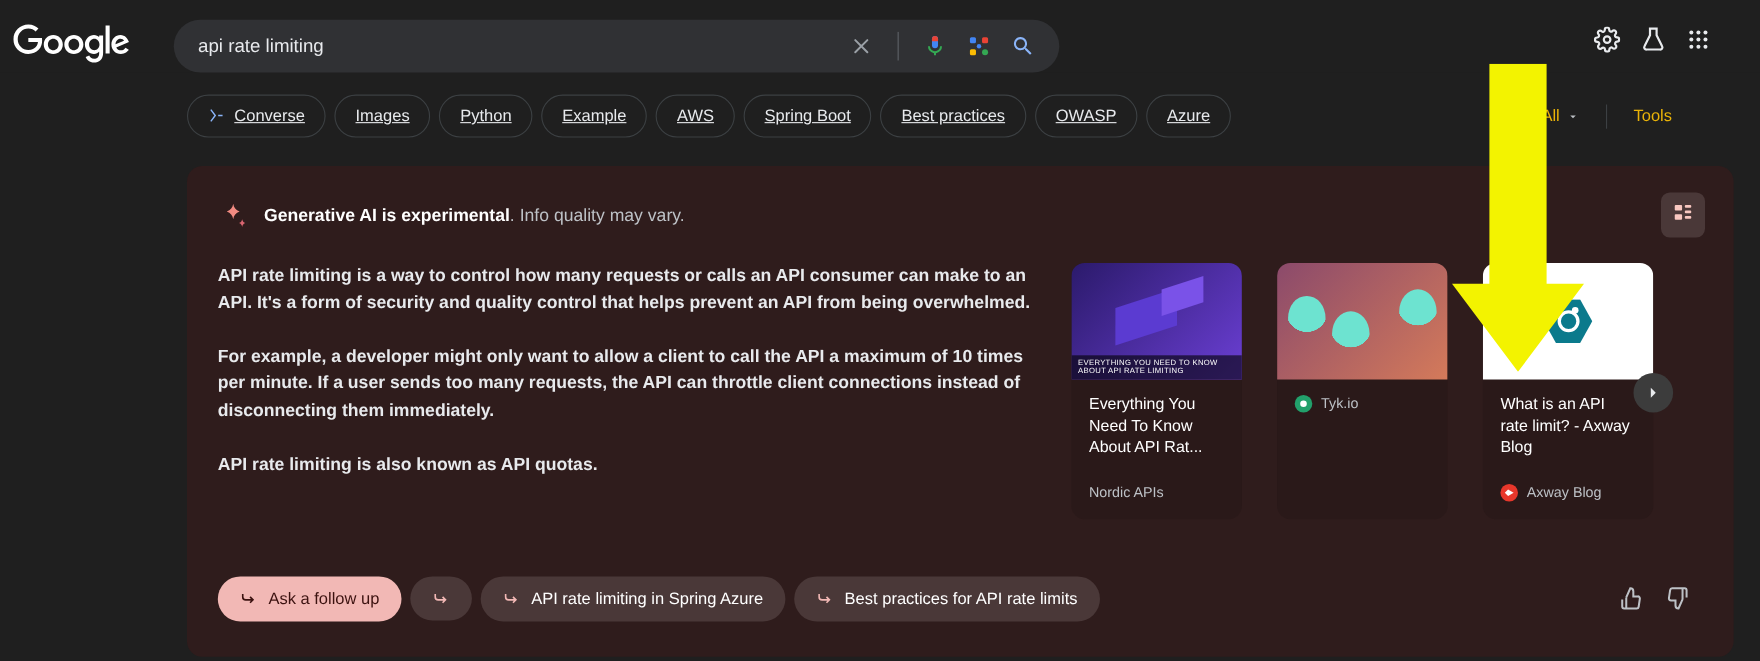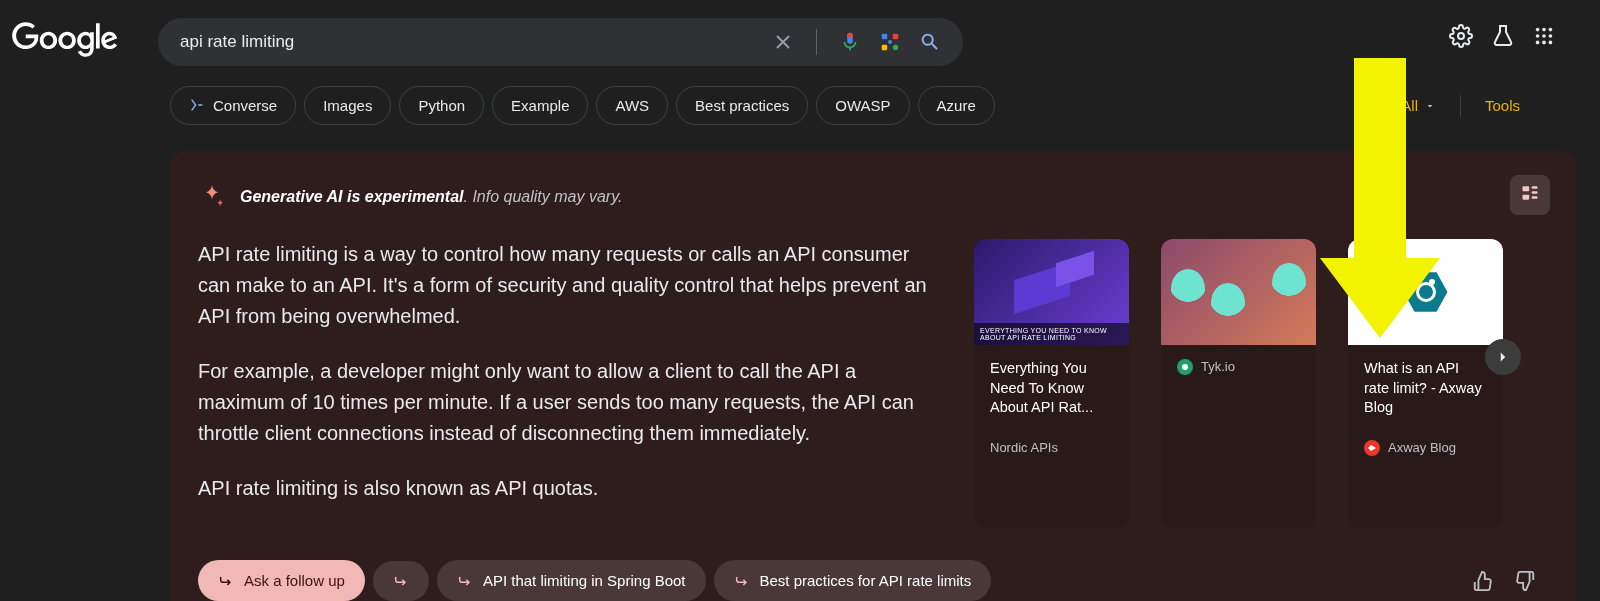--- a/index.html
+++ b/index.html
@@ -13,49 +13,49 @@
 .search-bar { background: #303134; border-radius: 24px; height: 48px; display: flex; align-items: center; padding: 0 8px 0 22px; }
 .search-input { flex: 1; background: transparent; border: none; color: #e8eaed; font-size: 17px; outline: none; }
 .search-actions { display: flex; align-items: center; gap: 18px; padding-right: 14px; }
 .search-sep { width: 1px; height: 26px; background: #5f6368; margin: 0 4px; }
 .icon-btn { cursor: pointer; display: flex; align-items: center; justify-content: center; }
 
 .header-right { margin-left: auto; display: flex; align-items: center; gap: 18px; padding-top: 6px; padding-right: 10px;}
 
 
 .filters { display: flex; align-items: center; padding: 20px 20px 0 170px; gap: 8px; }
-.chip { background: transparent; border: 1px solid #3c4043; color: #e8eaed; border-radius: 24px; padding: 10px 18px; font-size: 15px; cursor: pointer; white-space: nowrap; display: flex; align-items: flex-start; gap: 8px;}
+.chip { background: transparent; border: 1px solid #3c4043; color: #e8eaed; border-radius: 24px; padding: 10px 18px; font-size: 15px; cursor: pointer; white-space: nowrap; display: flex; align-items: flex-start; gap: 8px; text-decoration: underline;}
 .filters-right { margin-left: auto; display: flex; align-items: center; gap: 24px; padding-right: 60px;}
 .filters-right span { color: #eab308; font-size: 15px; cursor: pointer; display:flex; align-items:center; gap:6px;}
 .filter-sep { width:1px; height: 22px; background:#3c4043;}
 
 
 .ai-box { background: #2f1c1c; margin: 26px 24px 0 170px; border-radius: 14px; padding: 32px 28px; position: relative; }
 .ai-disclaimer { display: flex; align-items: center; gap: 14px; margin-bottom: 28px; }
 .sparkle { width: 28px; height: 28px; flex-shrink:0;}
-.disclaimer-text { font-size: 16px; font-style: italic; }
+.disclaimer-text { font-size: 16px; }
 .disclaimer-text .bold { font-weight: bold; color: #fff;}
 .disclaimer-text .light { color: #bdc1c6; }
 .toggle-panel { position: absolute; top: 24px; right: 26px; background: #4a3838; border-radius: 8px; padding: 8px 10px; cursor: pointer;}
 
 .ai-body { display: flex; gap: 36px; }
 .ai-text { flex: 1; max-width: 740px;}
-.ai-text p { font-size: 20px; line-height: 1.55; color: #e8eaed; margin-bottom: 24px;}
+.ai-text p { font-size: 16px; line-height: 1.55; color: #e8eaed; margin-bottom: 24px; font-weight: bold;}
 
 .cards { display: flex; gap: 32px; position: relative; }
 .card { width: 155px; background: #2a1919; border-radius: 12px; overflow: hidden; cursor: pointer; }
 .card-img { height: 106px; display: flex; align-items: center; justify-content: center; position: relative; overflow:hidden;}
 .card-body { padding: 14px 16px 16px 16px;}
 .card-title { font-size: 14.5px; line-height: 1.35; color: #fff; margin-bottom: 22px; display: -webkit-box; -webkit-line-clamp:3; -webkit-box-orient:vertical; overflow:hidden;}
 .card-src { font-size: 13px; color: #bdc1c6; display:flex; align-items:flex-start; gap:8px;}
 .card-src-icon { width:16px; height:16px; border-radius:50%; display:inline-flex; align-items:center; justify-content:center; flex-shrink:0;}
 .next-btn { position: absolute; right: -18px; top: 100px; width: 36px; height: 36px; border-radius: 50%; background: #3c3c3c; display: flex; align-items: center; justify-content: center; cursor: pointer;}
 
 
-.followups { display: flex; align-items: center; gap: 8px; margin-top: 32px; justify-content: center;}
+.followups { display: flex; align-items: center; gap: 8px; margin-top: 52px; justify-content: center;}
 .fu-pill { border-radius: 24px; padding: 12px 20px; font-size: 15px; display: flex; align-items: center; gap: 10px; cursor: pointer; color: #fff;}
 .fu-primary { background: #f2b8b5; color: #3c1210;}
 .fu-other { background: #4a3838; }
 .fu-arrow { display:inline-flex; }
 .feedback { margin-left: auto; display:flex; gap:20px; padding-right:12px;}
 .feedback .icon-btn svg { stroke: #bdc1c6;}
 
 
 .big-arrow { position: absolute; top: 58px; left: 1320px; pointer-events: none; }
 
@@ -164,20 +164,23 @@
   <div class="chip">
       <span>Python</span>
     </div>
   <div class="chip">
       <span>Example</span>
     </div>
   <div class="chip">
       <span>AWS</span>
     </div>
   <div class="chip">
+      <span>Spring Boot</span>
+    </div>
+  <div class="chip">
       <span>Best practices</span>
     </div>
   <div class="chip">
       <span>OWASP</span>
     </div>
   <div class="chip">
       <span>Azure</span>
     </div>
   <div class="filters-right">
     <span>
@@ -295,21 +298,21 @@
             <path d="M4 6v4a4 4 0 004 4h10M14 10l4 4-4 4"></path>
           </svg>
       </span>
     </div>
     <div class="fu-pill fu-other">
       <span class="fu-arrow">
         <svg width="16" height="16" viewBox="0 0 24 24" fill="none" stroke="#f2b8b5" stroke-width="2.2">
             <path d="M4 6v4a4 4 0 004 4h10M14 10l4 4-4 4"></path>
           </svg>
       </span>
-      <span>API that limiting in Spring Boot</span>
+      <span>API rate limiting in Spring Azure</span>
     </div>
     <div class="fu-pill fu-other">
       <span class="fu-arrow">
         <svg width="16" height="16" viewBox="0 0 24 24" fill="none" stroke="#f2b8b5" stroke-width="2.2">
             <path d="M4 6v4a4 4 0 004 4h10M14 10l4 4-4 4"></path>
           </svg>
       </span>
       <span>Best practices for API rate limits</span>
     </div>
     <div class="feedback">

